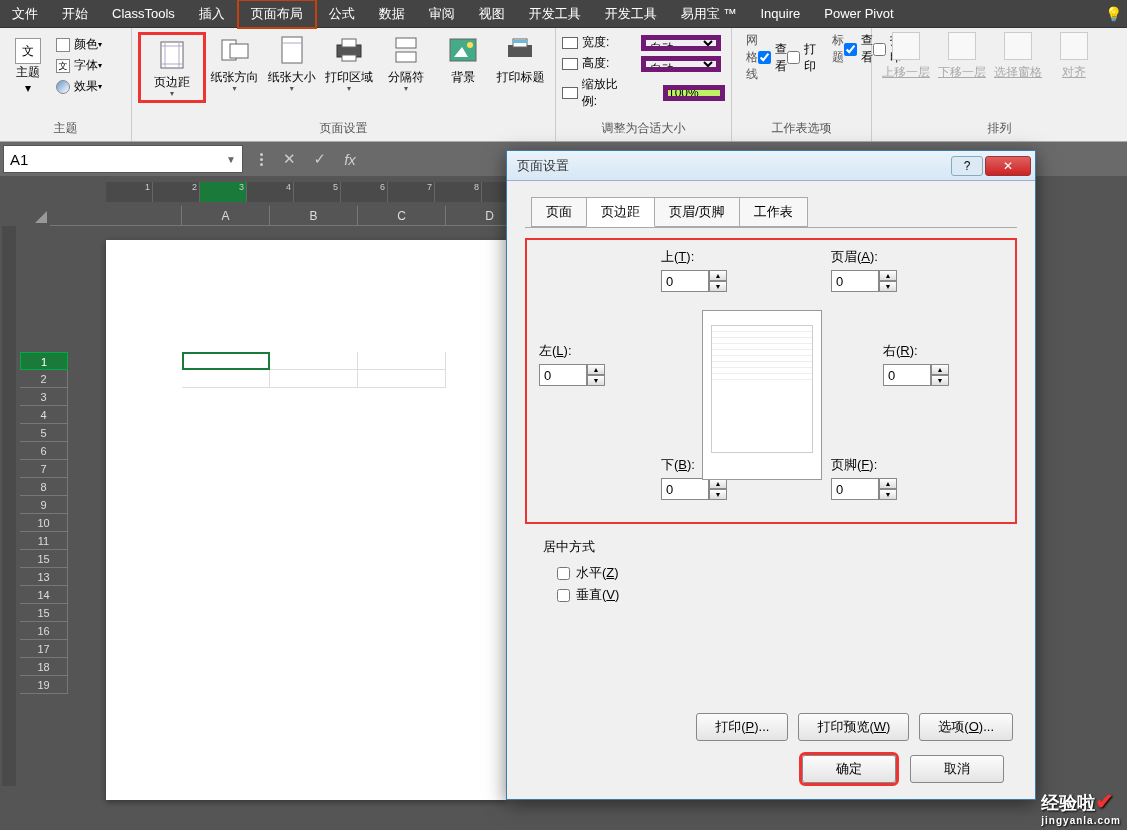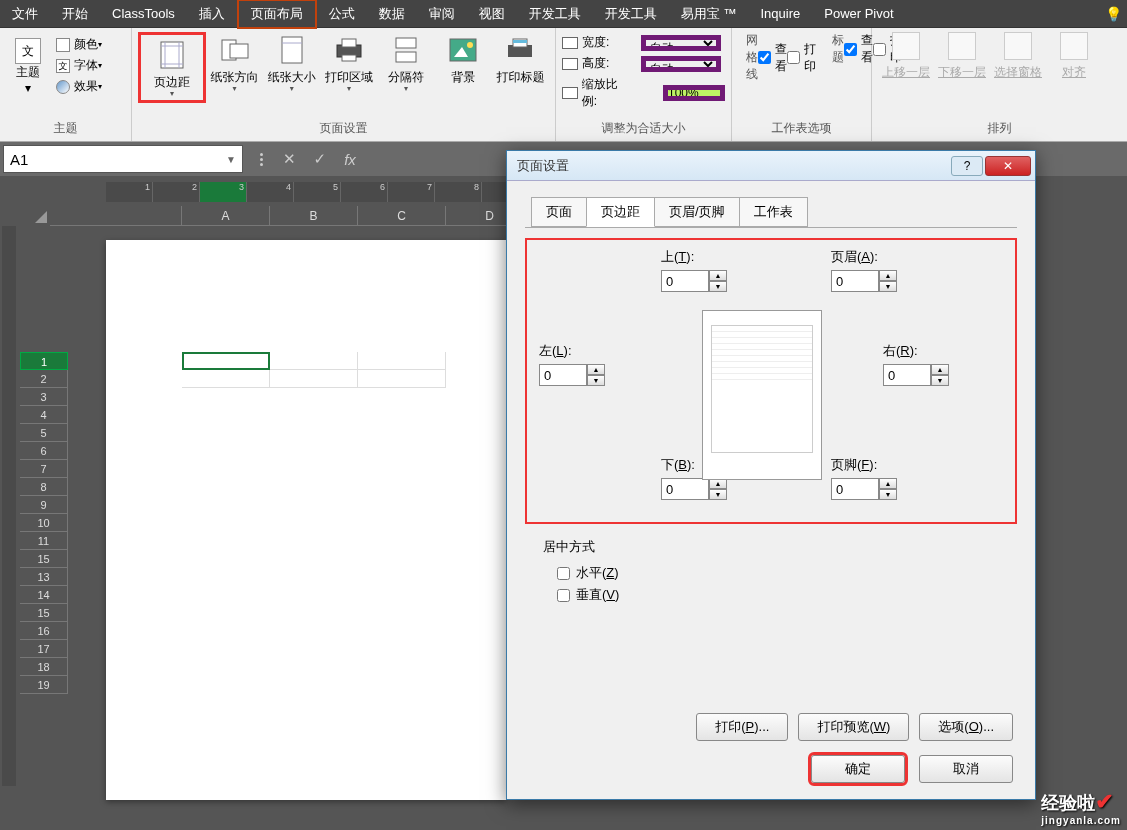--- a/index.html
+++ b/index.html
@@ -112,21 +112,21 @@
 .lrcol{width:120px;}
 
 .centergrp { margin:14px 0 0 18px; font-size:13px; }
 .centergrp .glbl { margin-bottom:8px; }
 .centergrp label { display:flex; align-items:center; margin:4px 0 4px 14px; }
 .centergrp input { margin-right:6px; }
 
 .dbtns { position:absolute; right:22px; bottom:58px; display:flex; }
 .dbtns button { height:28px; padding:0 18px; margin-left:10px; border:1px solid #888; background:linear-gradient(#fcfcfc,#e4e4e4); font-size:13px; border-radius:3px;}
 
-.okrow { position:absolute; right:22px; bottom:16px; display:flex;justify-content:flex-end; }
+.okrow { position:absolute; right:31px; bottom:16px; display:flex;justify-content:flex-end; }
 .okrow button { width:94px; height:28px; margin-left:14px; border:1px solid #888; background:linear-gradient(#fcfcfc,#e4e4e4); font-size:13px; border-radius:3px;}
 .okrow .ok { outline:3px solid #e33; }
 
 .watermark{position:absolute;right:6px;bottom:4px;font-size:18px;font-weight:bold;color:#fff;text-shadow:1px 1px 2px #000;}
 .watermark .ch{color:#e33;font-size:22px;}
 .watermark .sub{font-size:10px;display:block;letter-spacing:1px;color:#fff;}
 
 u{text-decoration:underline;}
 </style>
 </head>

